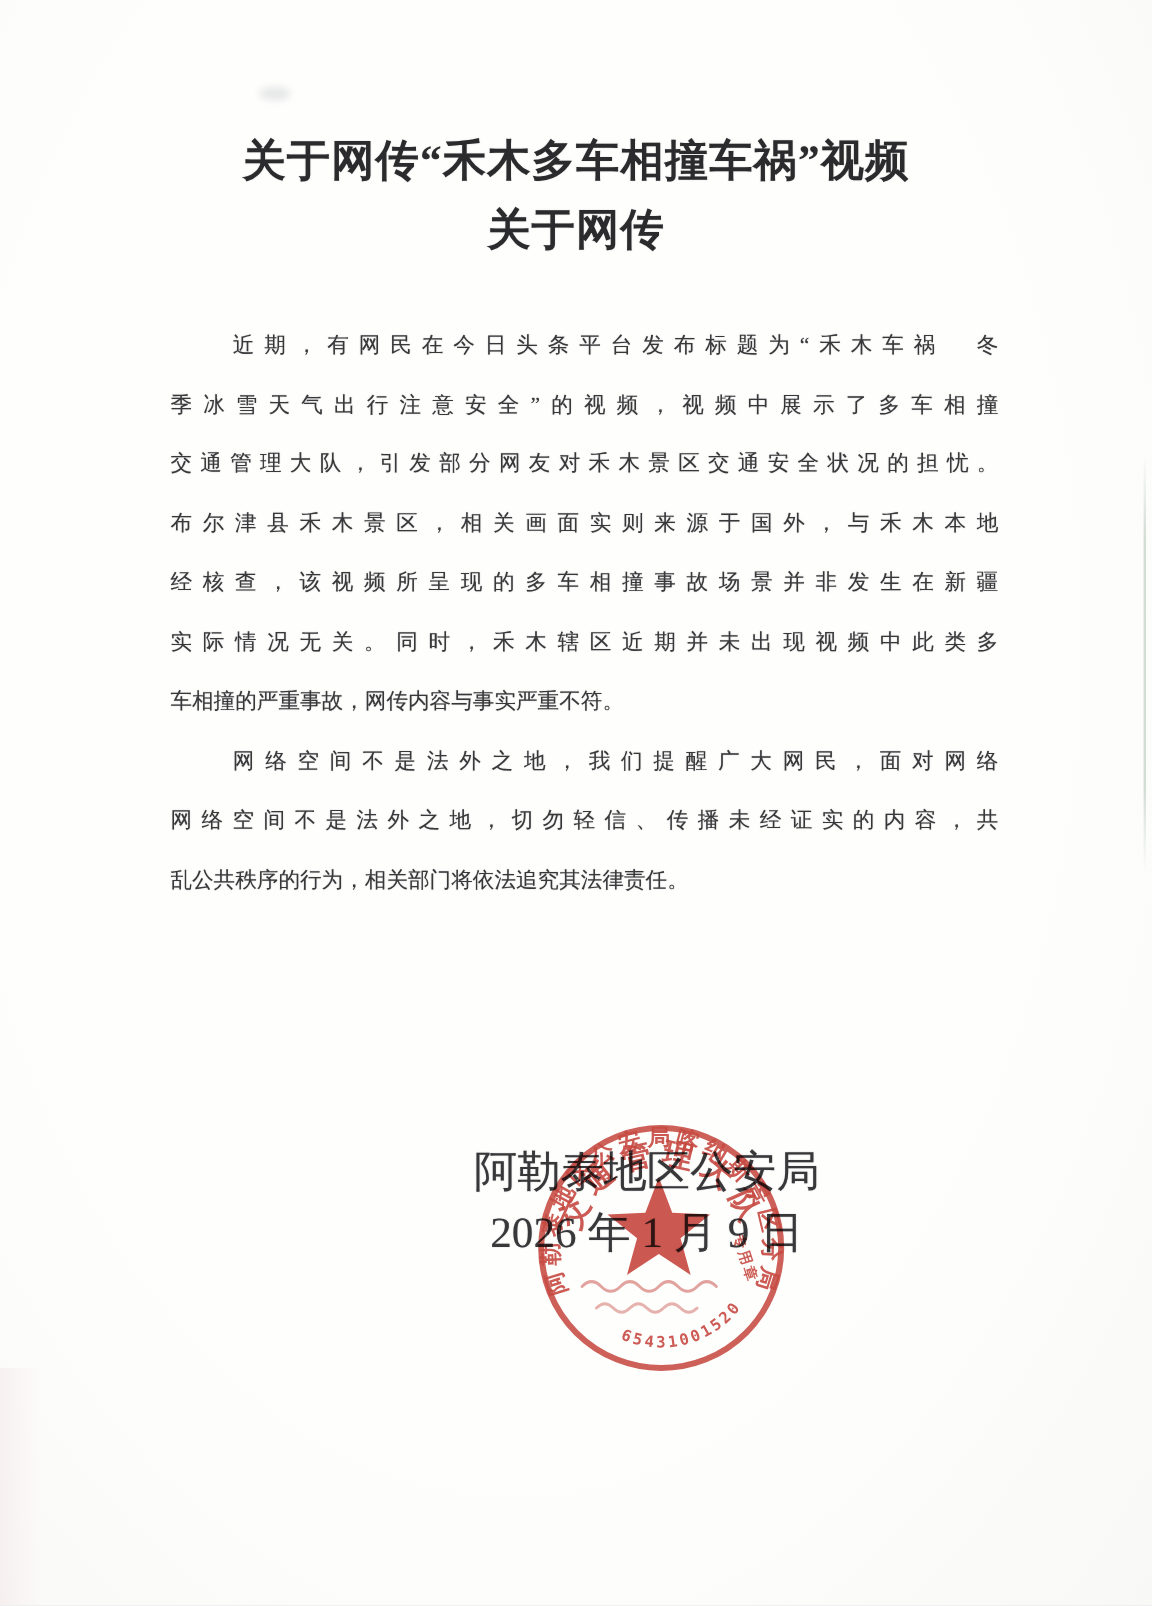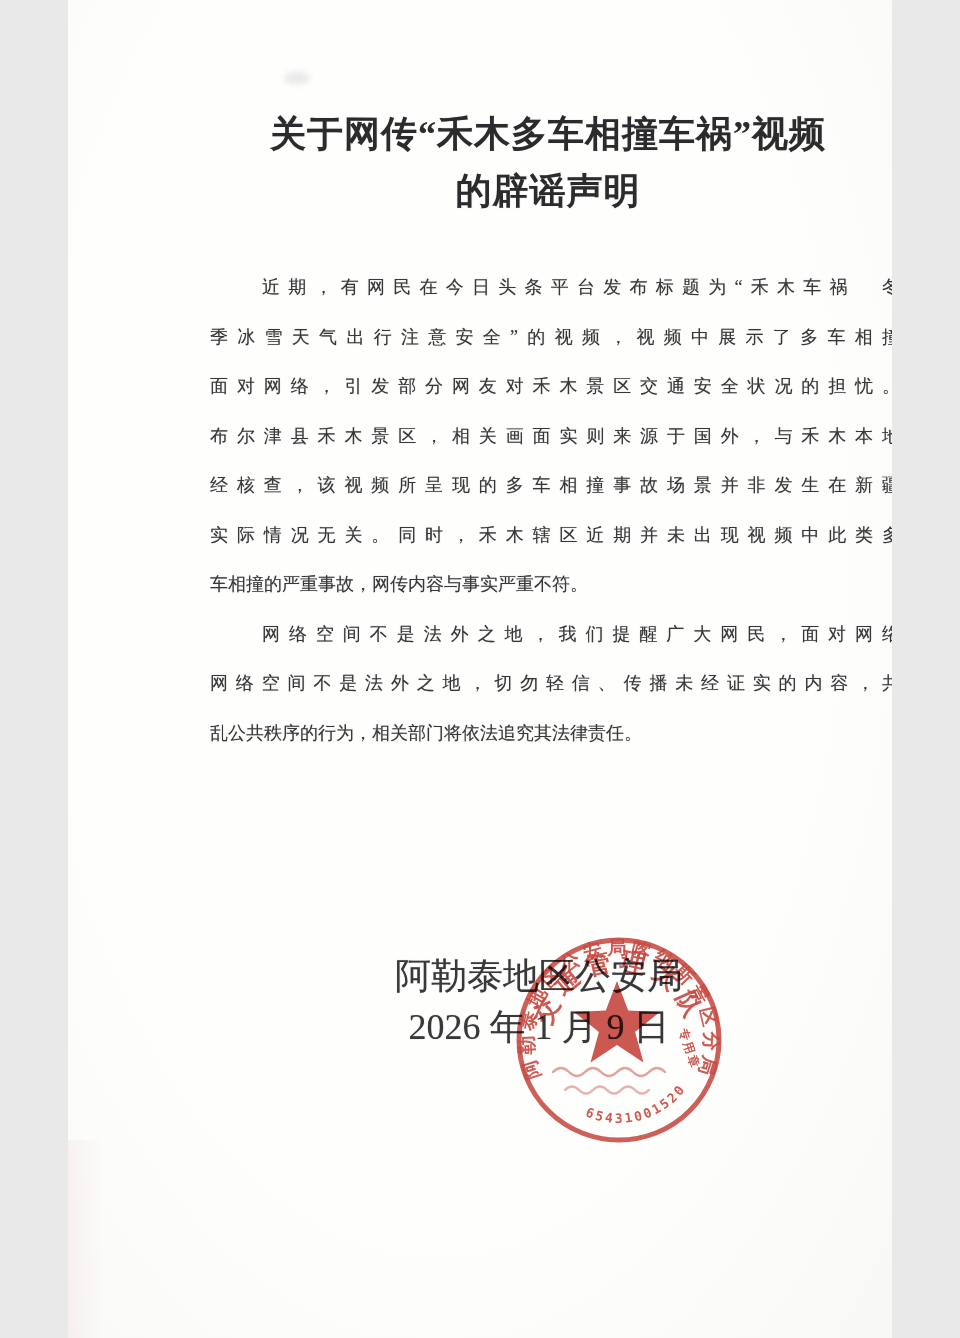--- a/index.html
+++ b/index.html
@@ -4,21 +4,21 @@
 <style>
   :root {
     --seal-color: #c23a31;
     --ink-color: #38383b;
     --title-color: #2b2b2e;
   }
   * { margin: 0; padding: 0; box-sizing: border-box; }
   html, body { background: #e9e9e9; }
   .page {
     position: relative;
-    width: 824px;
+    width: 960px;
     height: 1338px;
     margin: 0 auto;
     background: radial-gradient(ellipse at 45% 40%, #fefefd 60%, #f8f8f6 100%);
     overflow: hidden;
     font-family: "Liberation Serif", "DejaVu Serif", serif;
   }
 
   
   .doc-title {
     position: absolute;
@@ -116,27 +116,27 @@
 </style>
 </head>
 <body>
 
 <div class="page">
 
   <div class="scan-smudge"></div>
 
   <div class="doc-title">
     <div>关于网传“禾木多车相撞车祸”视频</div>
-    <div>的辟谣声明</div>
+    <div>关于网传</div>
   </div>
 
   <div class="doc-body">
       <div class="line first">近期，有网民在今日头条平台发布标题为“禾木车祸　冬</div>
       <div class="line">季冰雪天气出行注意安全”的视频，视频中展示了多车相撞</div>
-      <div class="line">面对网络，引发部分网友对禾木景区交通安全状况的担忧。</div>
+      <div class="line">交通管理大队，引发部分网友对禾木景区交通安全状况的担忧。</div>
       <div class="line">布尔津县禾木景区，相关画面实则来源于国外，与禾木本地</div>
       <div class="line">经核查，该视频所呈现的多车相撞事故场景并非发生在新疆</div>
       <div class="line">实际情况无关。同时，禾木辖区近期并未出现视频中此类多</div>
       <div class="line last">车相撞的严重事故，网传内容与事实严重不符。</div>
       <div class="line first">网络空间不是法外之地，我们提醒广大网民，面对网络</div>
       <div class="line">网络空间不是法外之地，切勿轻信、传播未经证实的内容，共</div>
       <div class="line last">乱公共秩序的行为，相关部门将依法追究其法律责任。</div>
     </div>
 
   <div class="signature">

